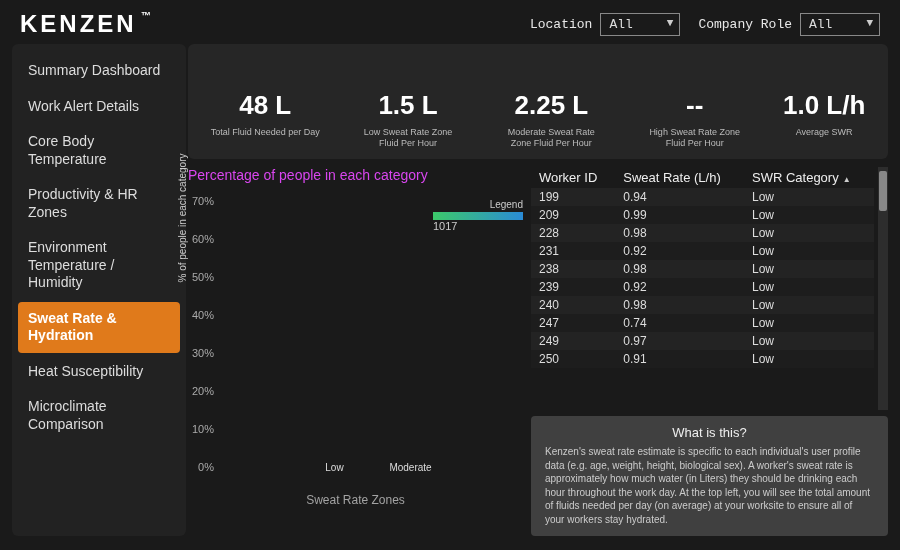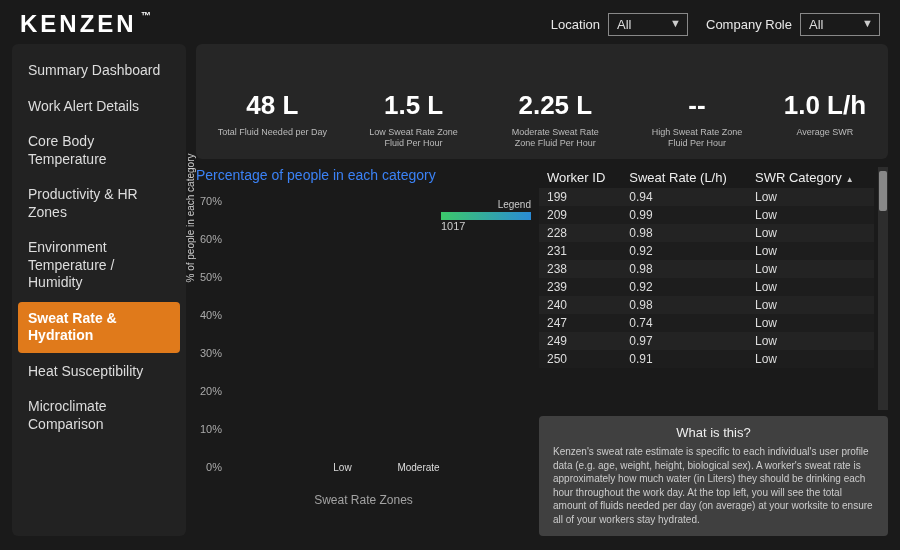--- a/index.html
+++ b/index.html
@@ -20,35 +20,36 @@
     letter-spacing: 3px; color: #fff;
     position: relative;
   }
   .logo::after {
     content: "™"; font-size: 10px; position: absolute; top: 0; right: -14px;
     letter-spacing: 0;
   }
   .filters {
     margin-left: auto; display: flex; gap: 18px; align-items: center;
     font-size: 13px;
+    font-family: Liberation Mono, monospace;
   }
   .filter { display:flex; align-items:center; gap:8px; }
   .select {
     border: 1px solid #888; background: transparent; color: #ddd;
     min-width: 80px; padding: 3px 22px 3px 8px;
     position: relative; font-size: 13px;
     cursor: pointer;
   }
   .select .chev {
     position: absolute; right: 6px; top: 50%; transform: translateY(-55%);
     font-size: 11px; color: #ccc;
   }
   .body {
     display: flex; height: calc(100% - 48px);
-    padding: 0 12px 10px 12px; gap: 10px;
+    padding: 0 12px 10px 12px; gap: 2px;
   }
   .sidebar {
     width: 174px; background: #222; border-radius: 6px;
     padding: 10px 6px;
     display: flex; flex-direction: column; gap: 2px;
   }
   .side-item {
     padding: 8px 10px; font-size: 14px; color: #ddd;
     border-radius: 4px; cursor: pointer; line-height: 1.25;
   }
@@ -66,21 +67,21 @@
   }
   .metric { text-align: center; }
   .metric .val { font-size: 26px; font-weight: 700; color:#fff;margin-top:32px; }
   .metric .lbl { font-size: 9px; color: #bbb; margin-top: 6px; line-height:1.2; max-width:110px; }
   .lower {
     flex:1; display:flex; gap:8px; min-height:0;
   }
   .chart-panel {
     width: 335px;
   }
-  .chart-title { font-size: 14px; color:#3b82f6; margin-bottom:4px; }
+  .chart-title { font-size: 14px; color:#d946ef; margin-bottom:4px; }
   .chart-area {
     position: relative; height: 320px;
   }
   .ylab {
     position:absolute; left:-6px; top:50%;
     transform: rotate(-90deg) translate(50%,-50%);
     transform-origin: left top;
     font-size:10px; color:#ccc; white-space:nowrap;
   }
   .plot {

